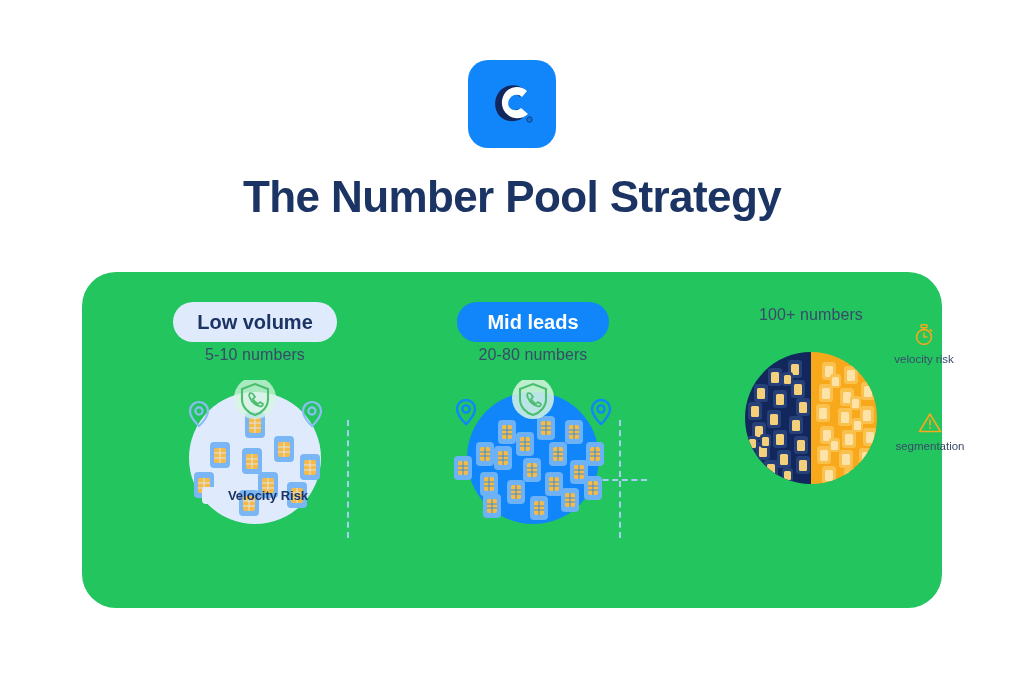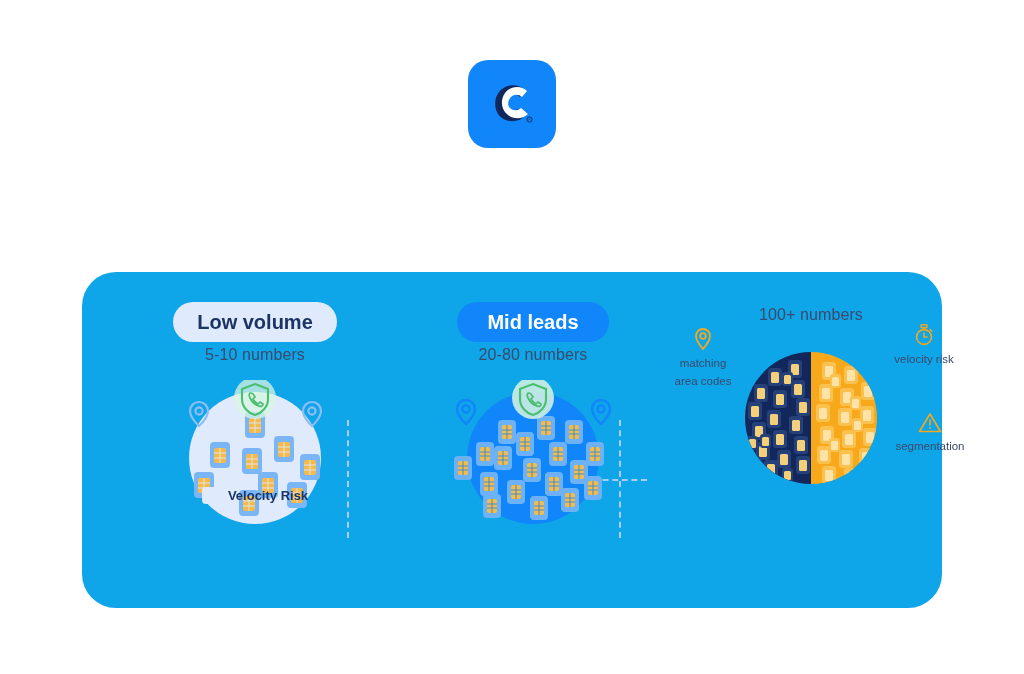--- a/index.html
+++ b/index.html
@@ -28,21 +28,21 @@
     position: absolute; left: 0; right: 0; top: 172px;
     text-align: center;
     font-size: 44px; font-weight: bold; letter-spacing: -0.6px;
     color: #1b3464;
   }
 
   
   .card {
     position: absolute; left: 82px; top: 272px;
     width: 860px; height: 336px;
-    background: #0ea5e9; border-radius: 34px;
+    background: #22c55e; border-radius: 34px;
   }
 
   .columns {
     position: absolute; inset: 0;
     display: flex; align-items: flex-start; justify-content: space-between;
     padding: 30px 34px 0 34px;
   }
   .col {
     width: 278px; display: flex; flex-direction: column; align-items: center;
     position: relative;
@@ -100,20 +100,21 @@
     <div class="logo-tile">
       <svg width="56" height="56" viewBox="0 0 56 56">
         <path d="M40 13 C33 7, 21 8, 15 16 C9 24, 10 36, 18 42 C25 47, 35 46, 41 40 L33 33 C30 36, 25 36, 22 33 C19 29, 20 24, 23 21 C27 17, 33 18, 36 21 Z" fill="#12275c"></path>
         <path d="M43 15 C37 9, 26 10, 21 17 C16 24, 17 34, 24 39 C30 44, 39 43, 44 38 L37 32 C34 35, 29 35, 26 32 C23 29, 24 24, 27 21 C30 18, 35 18, 38 21 Z" fill="#ffffff"></path>
         <circle cx="45.5" cy="43.5" r="2.6" fill="none" stroke="#12275c" stroke-width="0.9"></circle>
         <text x="45.5" y="45.2" font-size="3.4" fill="#12275c" text-anchor="middle" font-family="'Liberation Sans', sans-serif">®</text>
       </svg>
     </div>
   </div>
 
+  <div class="title">The Number Pool Strategy</div>
 
   <div class="card">
 
     <div class="divider" style="left:265px; top:148px;">
       <div class="dash-v"></div>
     </div>
 
     <div class="divider" style="left:510px; top:148px; width:60px; height:118px;">
       <div class="dash-v" style="position:absolute; left:27px; top:0;"></div>
       <div class="dash-h" style="position:absolute; left:1px; top:59px;"></div>
@@ -500,28 +501,20 @@
                   <rect x="2" y="3" width="7" height="9" rx="1.5" fill="#fde3a8"></rect>
                 </g>
               <g transform="translate(178,56)">
                   <rect width="11" height="14" rx="3" fill="#fbc14e"></rect>
                   <rect x="2" y="3" width="7" height="9" rx="1.5" fill="#fde3a8"></rect>
                 </g>
             </g>
           </svg>
 
           
-          <div class="annot" style="left:-12px; top:-12px; width:86px;">
-            <svg class="ico" width="18" height="22" viewBox="0 0 18 22">
-              <path d="M9 1C5 1 2 4 2 8c0 5 7 13 7 13s7-8 7-13c0-4-3-7-7-7z" fill="none" stroke="#f7a81b" stroke-width="1.8"></path>
-              <circle cx="9" cy="8" r="2.8" fill="none" stroke="#f7a81b" stroke-width="1.8"></circle>
-            </svg>
-            <span class="annot-text">matching
-area codes</span>
-          </div>
 
           
           <div class="annot" style="right:-20px; top:-16px; width:92px;">
             <svg class="ico" width="20" height="22" viewBox="0 0 20 22">
               <rect x="7" y="0.8" width="6" height="3" rx="1" fill="none" stroke="#f7a81b" stroke-width="1.5"></rect>
               <path d="M10 4v2" stroke="#f7a81b" stroke-width="1.5"></path>
               <circle cx="10" cy="13" r="7.4" fill="none" stroke="#f7a81b" stroke-width="1.6"></circle>
               <path d="M10 9v4h3" stroke="#f7a81b" stroke-width="1.5" fill="none" stroke-linecap="round"></path>
               <path d="M16 5.5l1.8 1.8" stroke="#f7a81b" stroke-width="1.5" stroke-linecap="round"></path>
             </svg>

